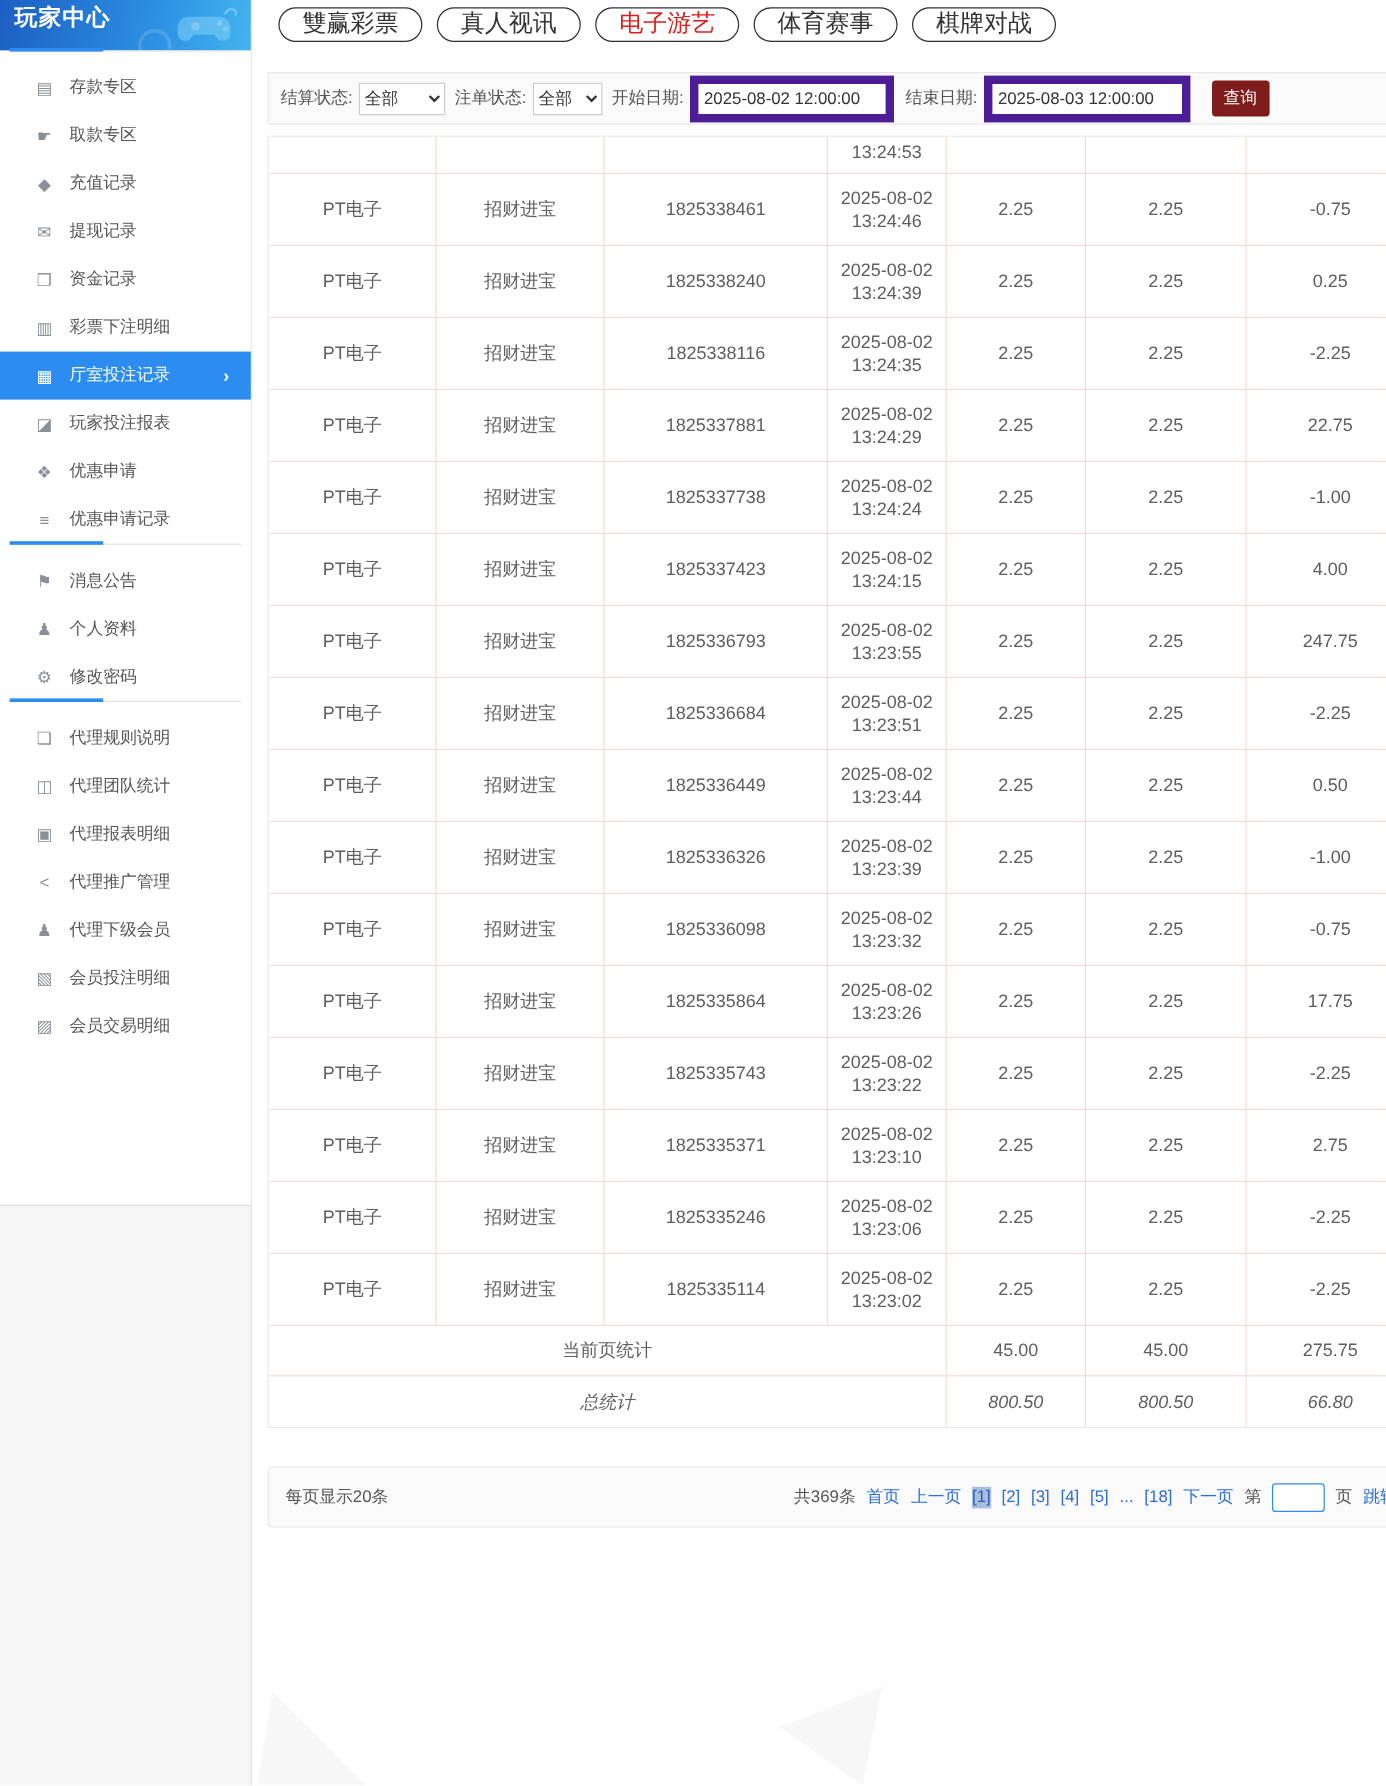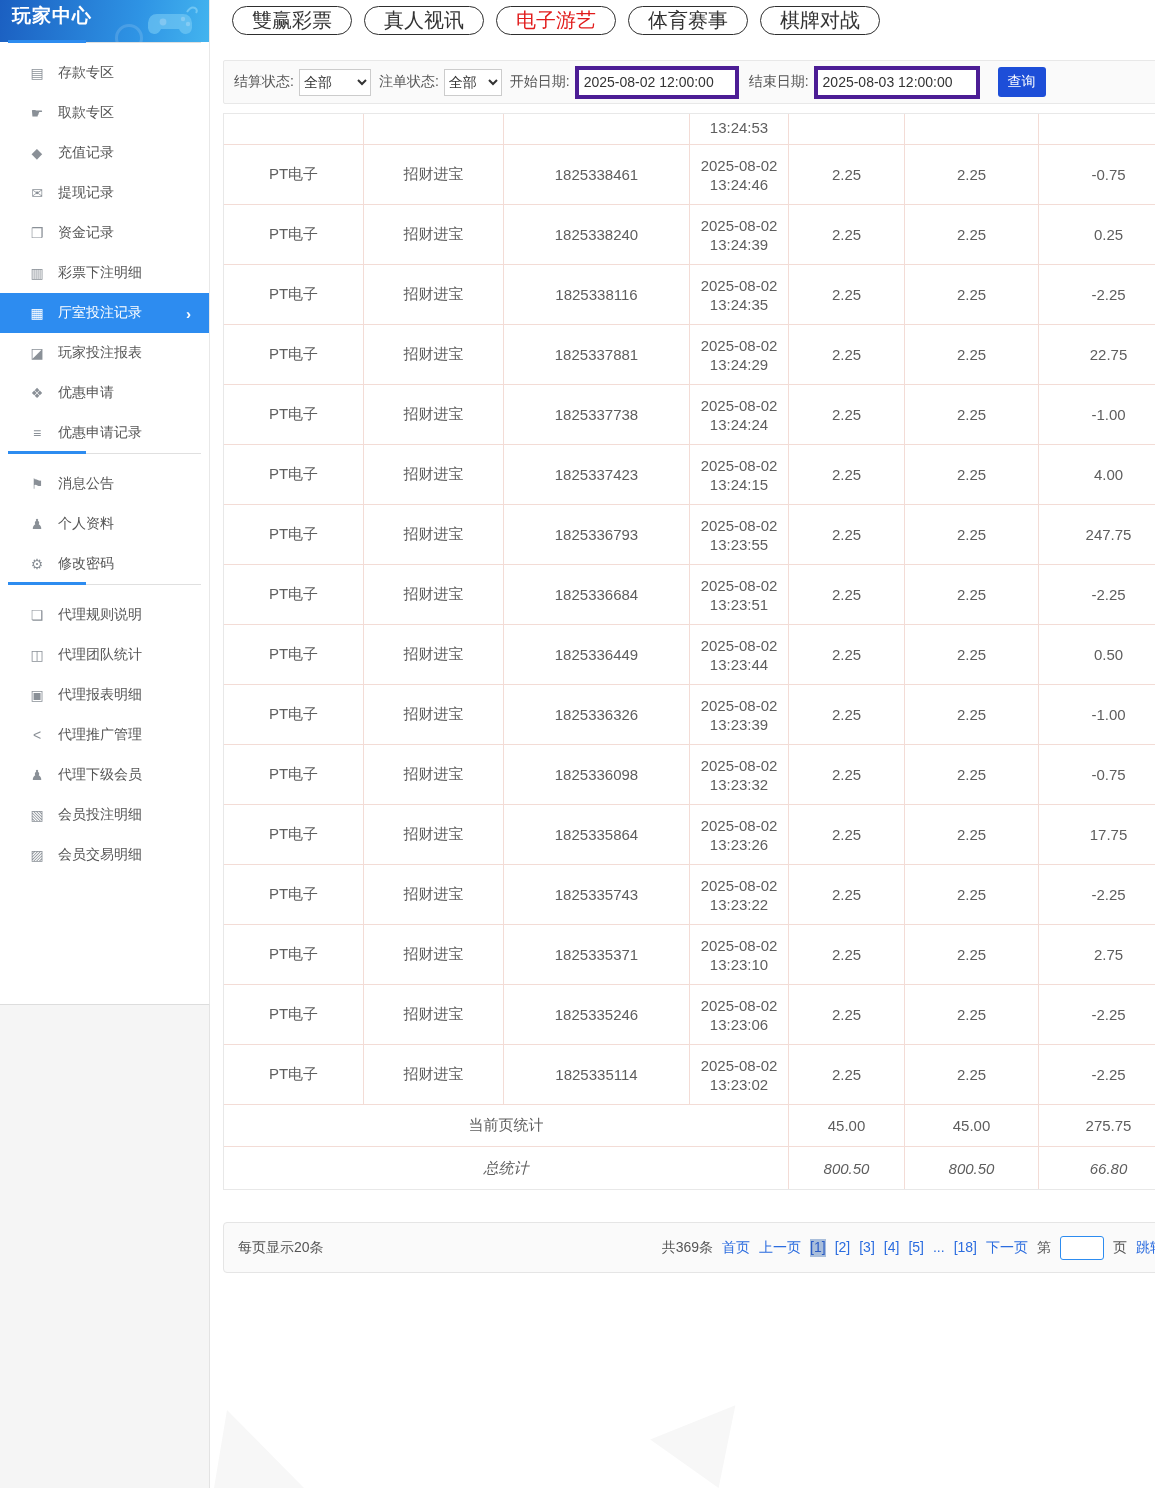--- a/index.html
+++ b/index.html
@@ -46,26 +46,26 @@
   .filterbox{
     position:absolute;left:12px;top:60px;width:956px;height:44px;background:#fafafa;
     border:1px solid #e8e8e8;border-radius:2px;display:flex;align-items:center;
     padding-left:10px;box-sizing:border-box;font-size:14px;color:#555;
   }
   .filterbox select{
     height:27px;border:1px solid #ccc;background:#fff;color:#333;font-size:14px;
     margin:0 8px 0 5px;font-family:inherit;
   }
   .filterbox input{
-    height:25px;border:4px solid #4c1d95;background:#fff;color:#333;font-size:14px;
+    height:25px;border:7px solid #4c1d95;background:#fff;color:#333;font-size:14px;
     padding:0 5px;margin:0 10px 0 5px;font-family:inherit;
   }
   .w-start{width:146px;} .w-end{width:148px;}
   .btn-query{
-    margin-left:8px;background:#1d4ed8;color:#fff;border:none;border-radius:3px;
+    margin-left:8px;background:#7f1d1d;color:#fff;border:none;border-radius:3px;
     width:48px;height:30px;font-size:14px;cursor:pointer;font-family:inherit;
   }
   
   .table-wrap{position:absolute;left:12px;top:113px;width:956px;border:1px solid #e8e8e8;box-sizing:border-box;}
   table{border-collapse:separate;border-spacing:0;table-layout:fixed;width:955px;font-size:15px;color:#5e5e5e;}
   td{border-right:1px solid #f3dcd6;border-bottom:1px solid #f3dcd6;text-align:center;vertical-align:middle;padding:0;overflow:hidden;white-space:nowrap;}
   tr.data-row{height:60px;}
   tr.partial-row{height:31px;}
   tr.partial-row td{vertical-align:top;}
   tr.partial-row .ptime{padding-top:4px;line-height:19px;}

